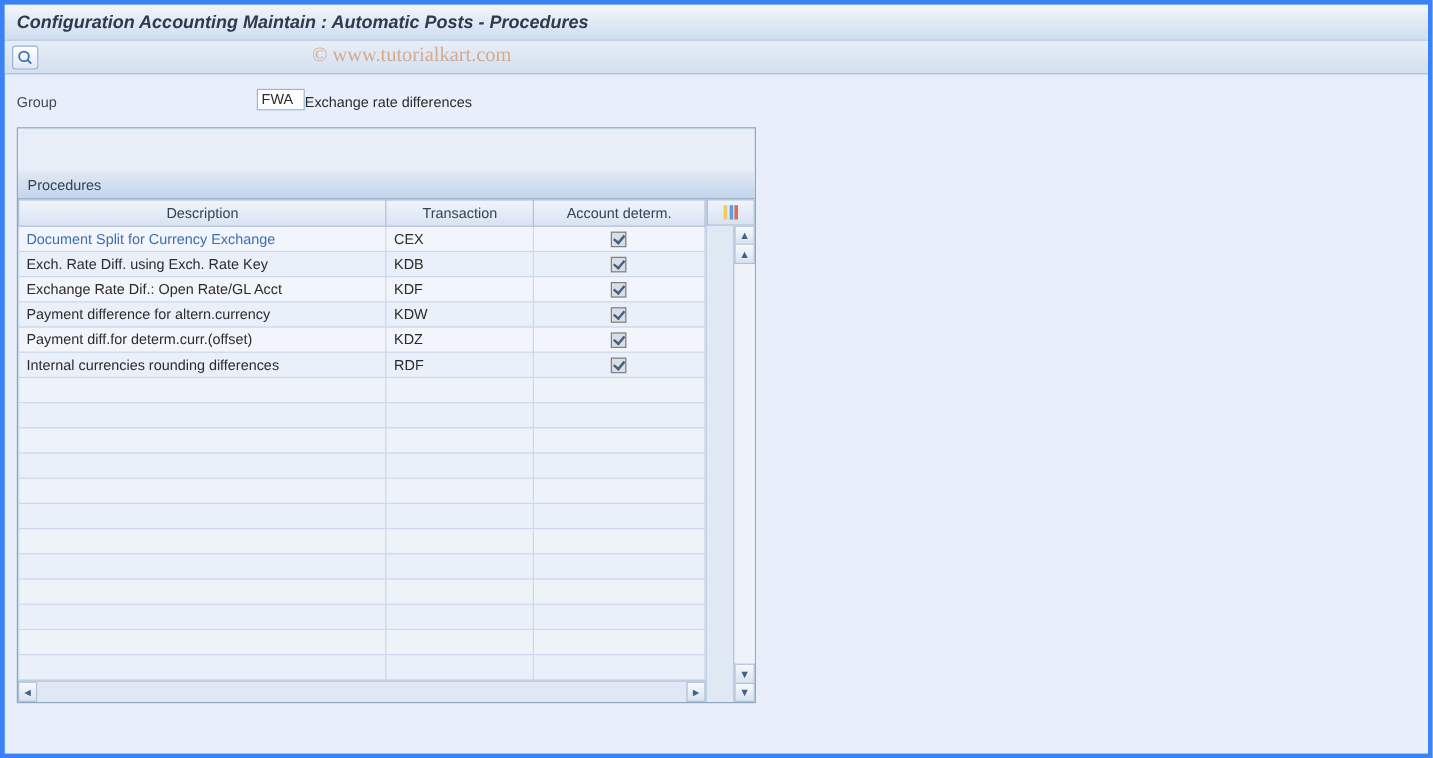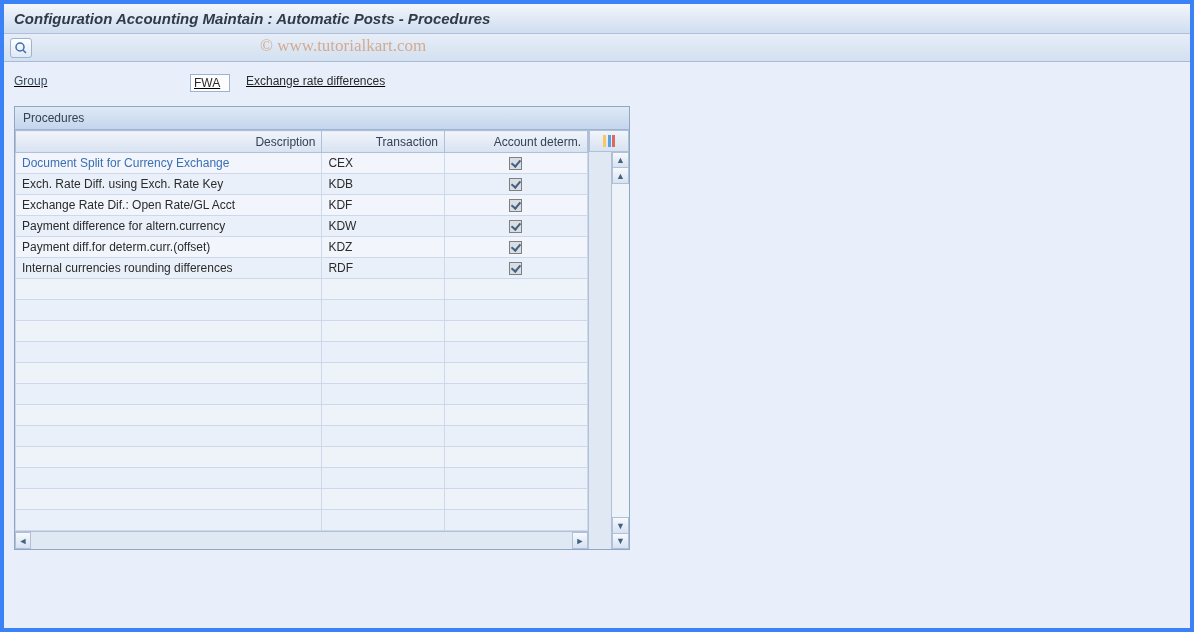--- a/index.html
+++ b/index.html
@@ -42,72 +42,73 @@
       border: 1px solid #9cb3d2;
       border-radius: 3px;
       background: linear-gradient(to bottom, #fefefe, #e1e9f5);
       display: flex;
       align-items: center;
       justify-content: center;
       cursor: pointer;
     }
     .field-row {
       display: flex;
-      align-items: flex-start;
+      align-items: flex-end;
       padding: 12px 10px 8px 10px;
-      gap: 16px;
-      text-decoration: underline;
+      gap: 0;
     }
     .field-label {
       width: 160px;
       color: #3b4a5c;
     }
     .field-input {
       width: 40px;
       height: 18px;
       border: 1px solid #9cb3d2;
       background: #fdfdff;
       padding: 0 3px;
       font-size: 12px;
       font-family: inherit;
       color: #2b2b2b;
       text-align: left;
+      margin-left: 40px;
     }
     .field-desc {
       color: #2b2b2b;
     }
     .panel {
       margin: 6px 10px;
       border: 1px solid #8fa8c2;
       background: #e7eef8;
       width: 616px;
     }
     .panel-header {
       background: linear-gradient(to bottom, #dfe9f6 0%, #c4d5ec 100%);
       padding: 4px 8px;
       border-bottom: 1px solid #9cb3d2;
       color: #334255;
+      margin-top: 36px;
     }
     .panel-body {
       display: flex;
       background: #e4ebf5;
     }
     .table-wrap {
       flex: 1;
       border-right: 1px solid #b0c0d8;
     }
     table.grid {
       border-collapse: collapse;
       width: 100%;
       table-layout: fixed;
     }
     table.grid th {
       background: linear-gradient(to bottom, #f1f5fb 0%, #d7e2f1 100%);
       border: 1px solid #b0c0d8;
-      text-align: right;
+      text-align: center;
       font-weight: normal;
       padding: 3px 6px;
       color: #334255;
       height: 22px;
     }
     table.grid td {
       border: 1px solid #cdd9ea;
       padding: 2px 6px;
       height: 21px;
       background: #f2f5fb;

